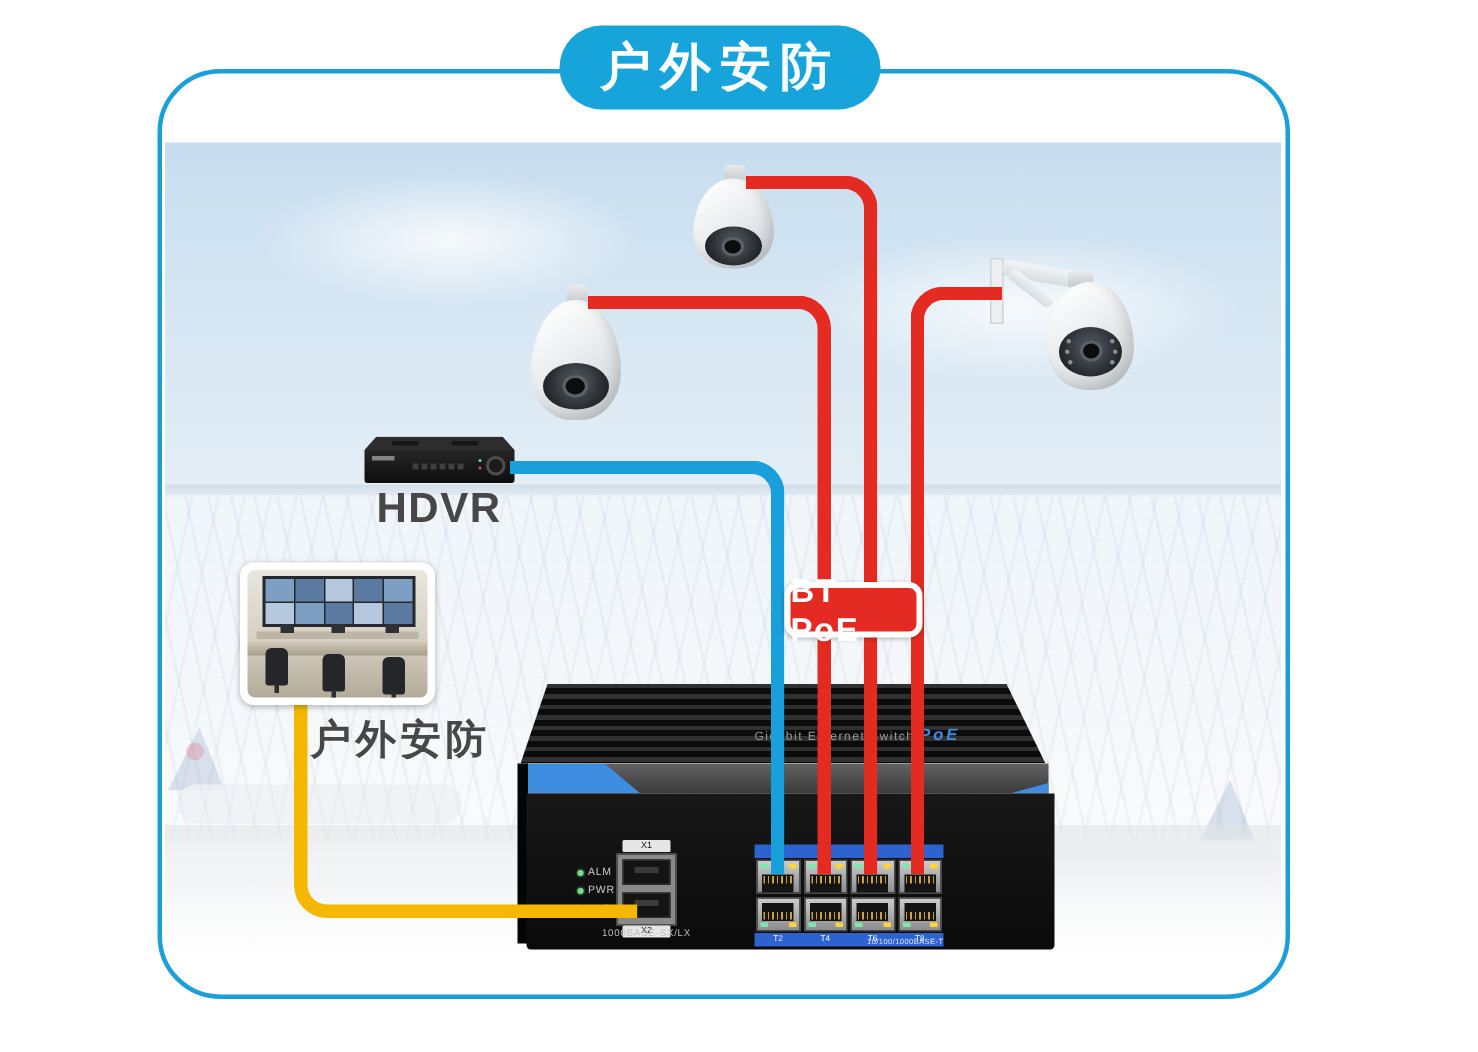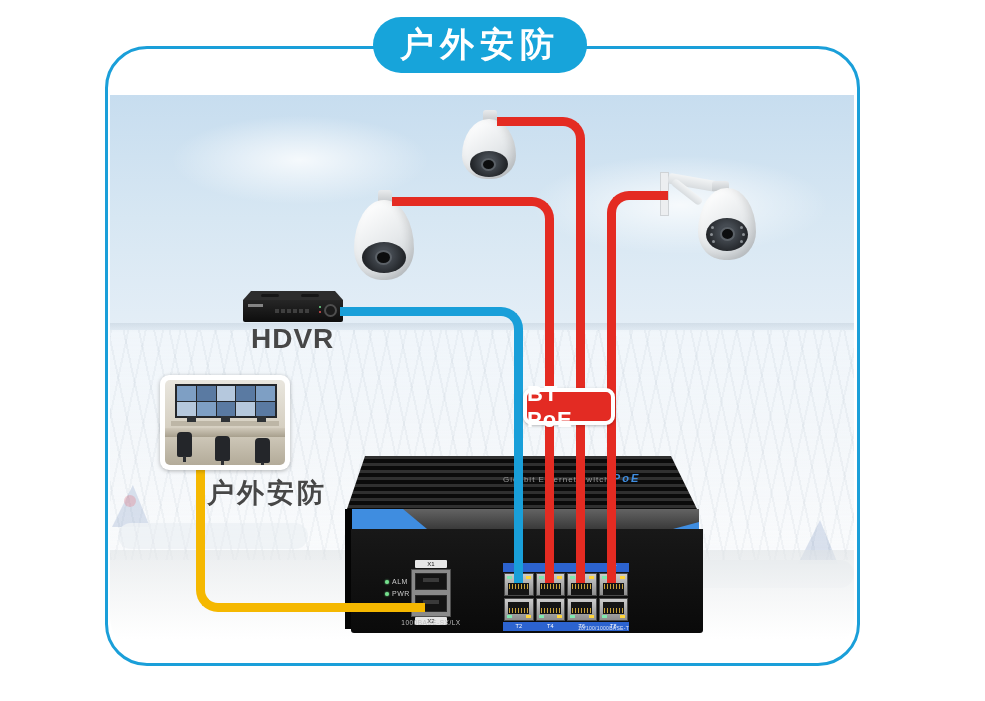--- a/index.html
+++ b/index.html
@@ -91,21 +91,21 @@
   .cc .desk2 { position:absolute; left:6px; top:41px; width:108px; height:5px; background:#bdb6a6; }
   .cc .mon { position:absolute; top:36px; width:9px; height:6px; background:#2e3236; }
   .cc .chair { position:absolute; width:15px; height:25px; background:#24262a; border-radius:4px 4px 2px 2px; }
   .cc .chair:after { content:""; position:absolute; left:6px; bottom:-5px; width:3px; height:6px; background:#2b2d31; }
 
   
   .sw { position:absolute; left:345px; top:450px; width:360px; height:192px; }
   .sw .fins { position:absolute; left:0; top:6px; width:354px; height:53px;
     clip-path:polygon(20px 0, 326px 0, 352px 100%, 2px 100%);
     background:repeating-linear-gradient(180deg,#303030 0 3px,#0b0b0b 3px 7px); }
-  .sw .toptext { position:absolute; left:158px; top:22px; width:200px; font-size:8px; color:#9a9a9a;
+  .sw .toptext { position:absolute; left:158px; top:34px; width:200px; font-size:8px; color:#9a9a9a;
     letter-spacing:1px; white-space:nowrap; }
   .sw .toptext .poe { color:#3f8de0; font-weight:bold; font-style:italic; font-size:11px; letter-spacing:2px; }
   .sw .band { position:absolute; left:2px; top:59px; width:352px; height:20px;
     background:linear-gradient(#636363,#3a3a3a); }
   .sw .band-blue { position:absolute; left:4px; top:59px; width:78px; height:20px; background:#3f8de0;
     clip-path:polygon(0 0, 54px 0, 78px 100%, 0 100%); }
   .sw .band-blue-r { position:absolute; left:328px; top:72px; width:26px; height:7px; background:#3f8de0;
     clip-path:polygon(0 100%, 100% 0, 100% 100%); }
   .sw .side { position:absolute; left:0; top:59px; width:7px; height:120px; background:#040404; }
   .sw .front { position:absolute; left:6px; top:79px; width:352px; height:104px;

